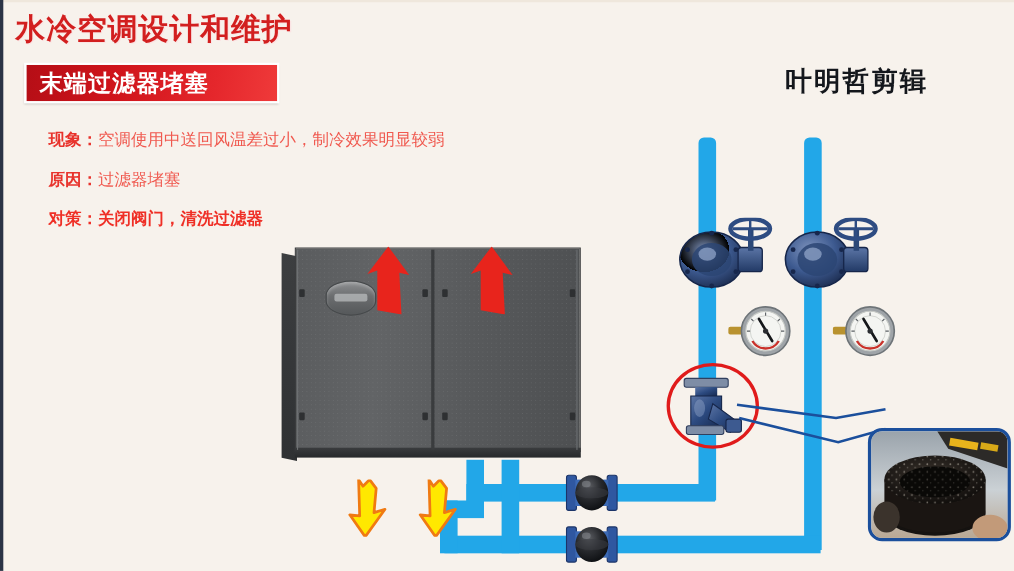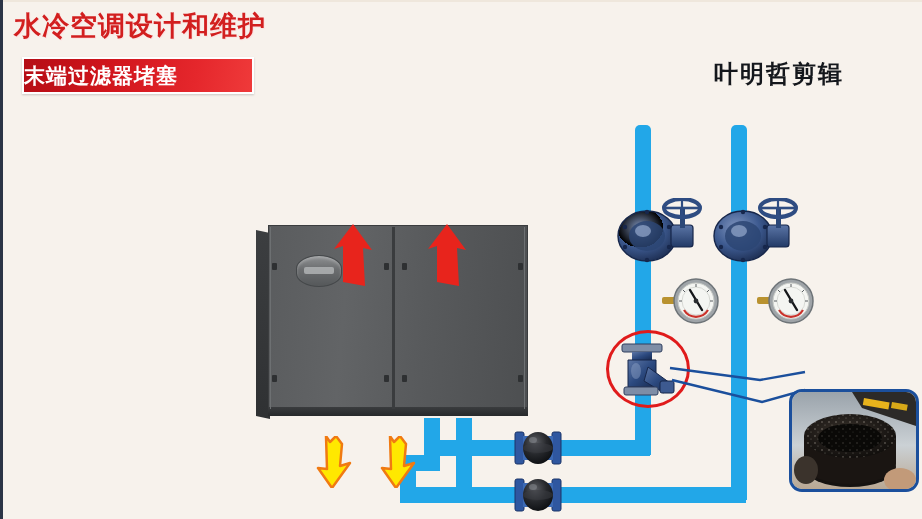--- a/index.html
+++ b/index.html
@@ -34,21 +34,21 @@
     position:absolute;left:22px;top:57px;
     width:232px;height:37px;
     background:linear-gradient(100deg,#b50e16 0%,#cf141b 35%,#e5272c 75%,#ef3a3a 100%);
     border:2px solid #ffffff;
     box-sizing:border-box;
     display:flex;align-items:center;
     box-shadow:0 1px 2px rgba(0,0,0,.18);
   }
   .banner-label{
     color:#ffffff;font-size:21px;font-weight:bold;
-    letter-spacing:1px;white-space:nowrap;text-align:right;
+    margin-left:12px;letter-spacing:1px;white-space:nowrap;text-align:right;
   }
   .bullets{position:absolute;left:44px;top:118px;width:470px;}
   .bullet{margin-bottom:17px;white-space:nowrap;color:#ef3b30;}
   .bullet .key{font-weight:bold;font-size:15px;color:#e8332c;}
   .bullet .val{font-size:15px;color:#f0594f;}
   .bullet.strong .key,.bullet.strong .val{font-weight:bold;color:#ef2f26;}
 
   .watermark{
     position:absolute;left:714px;top:58px;
     font-size:24px;font-weight:bold;color:#14171c;
@@ -148,20 +148,31 @@
 
   <div class="edge-top"></div>
   <div class="edge-left"></div>
 
   <div class="main-title">水冷空调设计和维护</div>
 
   <div class="banner">
     <span class="banner-label">末端过滤器堵塞</span>
   </div>
 
+  <div class="bullets">
+    <div class="bullet">
+      <span class="key">现象：</span><span class="val">空调使用中送回风温差过小，制冷效果明显较弱</span>
+    </div>
+    <div class="bullet">
+      <span class="key">原因：</span><span class="val">过滤器堵塞</span>
+    </div>
+    <div class="bullet strong">
+      <span class="key">对策：</span><span class="val">关闭阀门，清洗过滤器</span>
+    </div>
+  </div>
 
   <div class="watermark">叶明哲剪辑</div>
 
   <div class="pipe cap-top" style="left:635px;top:125px;width:16px;height:330px;"></div>
 
   <div class="pipe cap-top" style="left:731px;top:125px;width:16px;height:375px;"></div>
 
   <div class="pipe" style="left:424px;top:440px;width:226px;height:16px;"></div>
 
   <div class="pipe" style="left:400px;top:487px;width:346px;height:16px;"></div>

